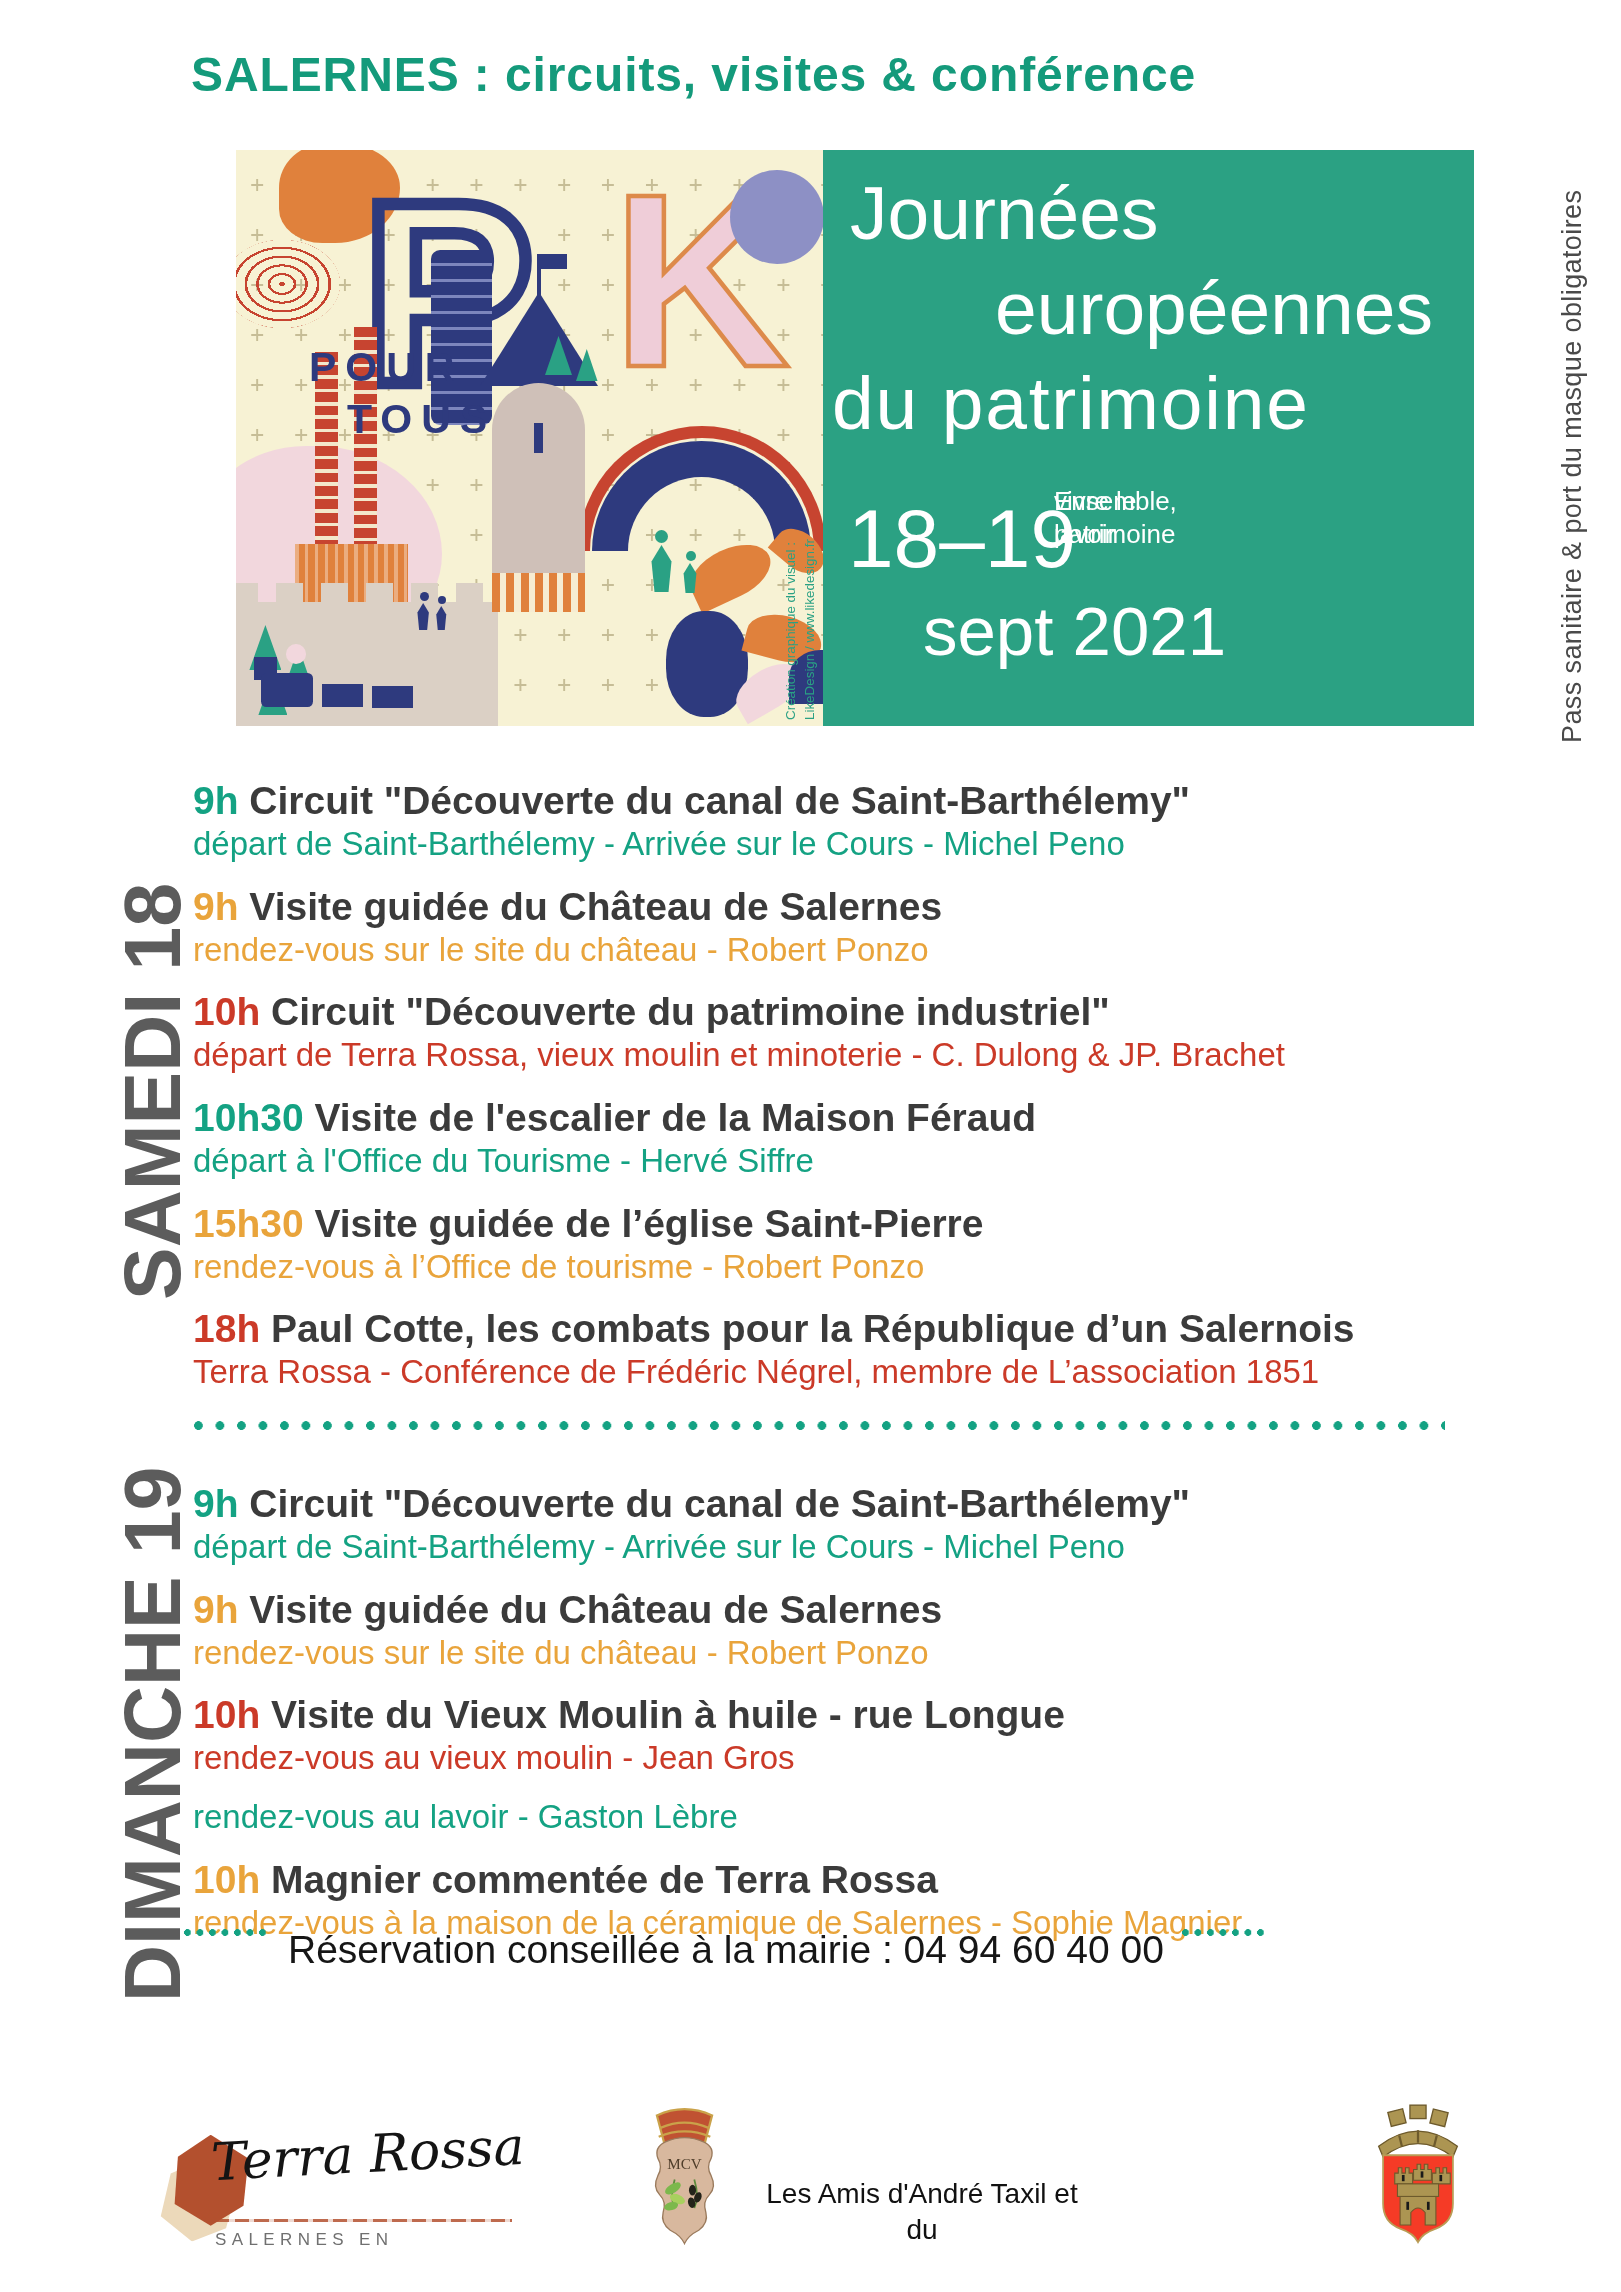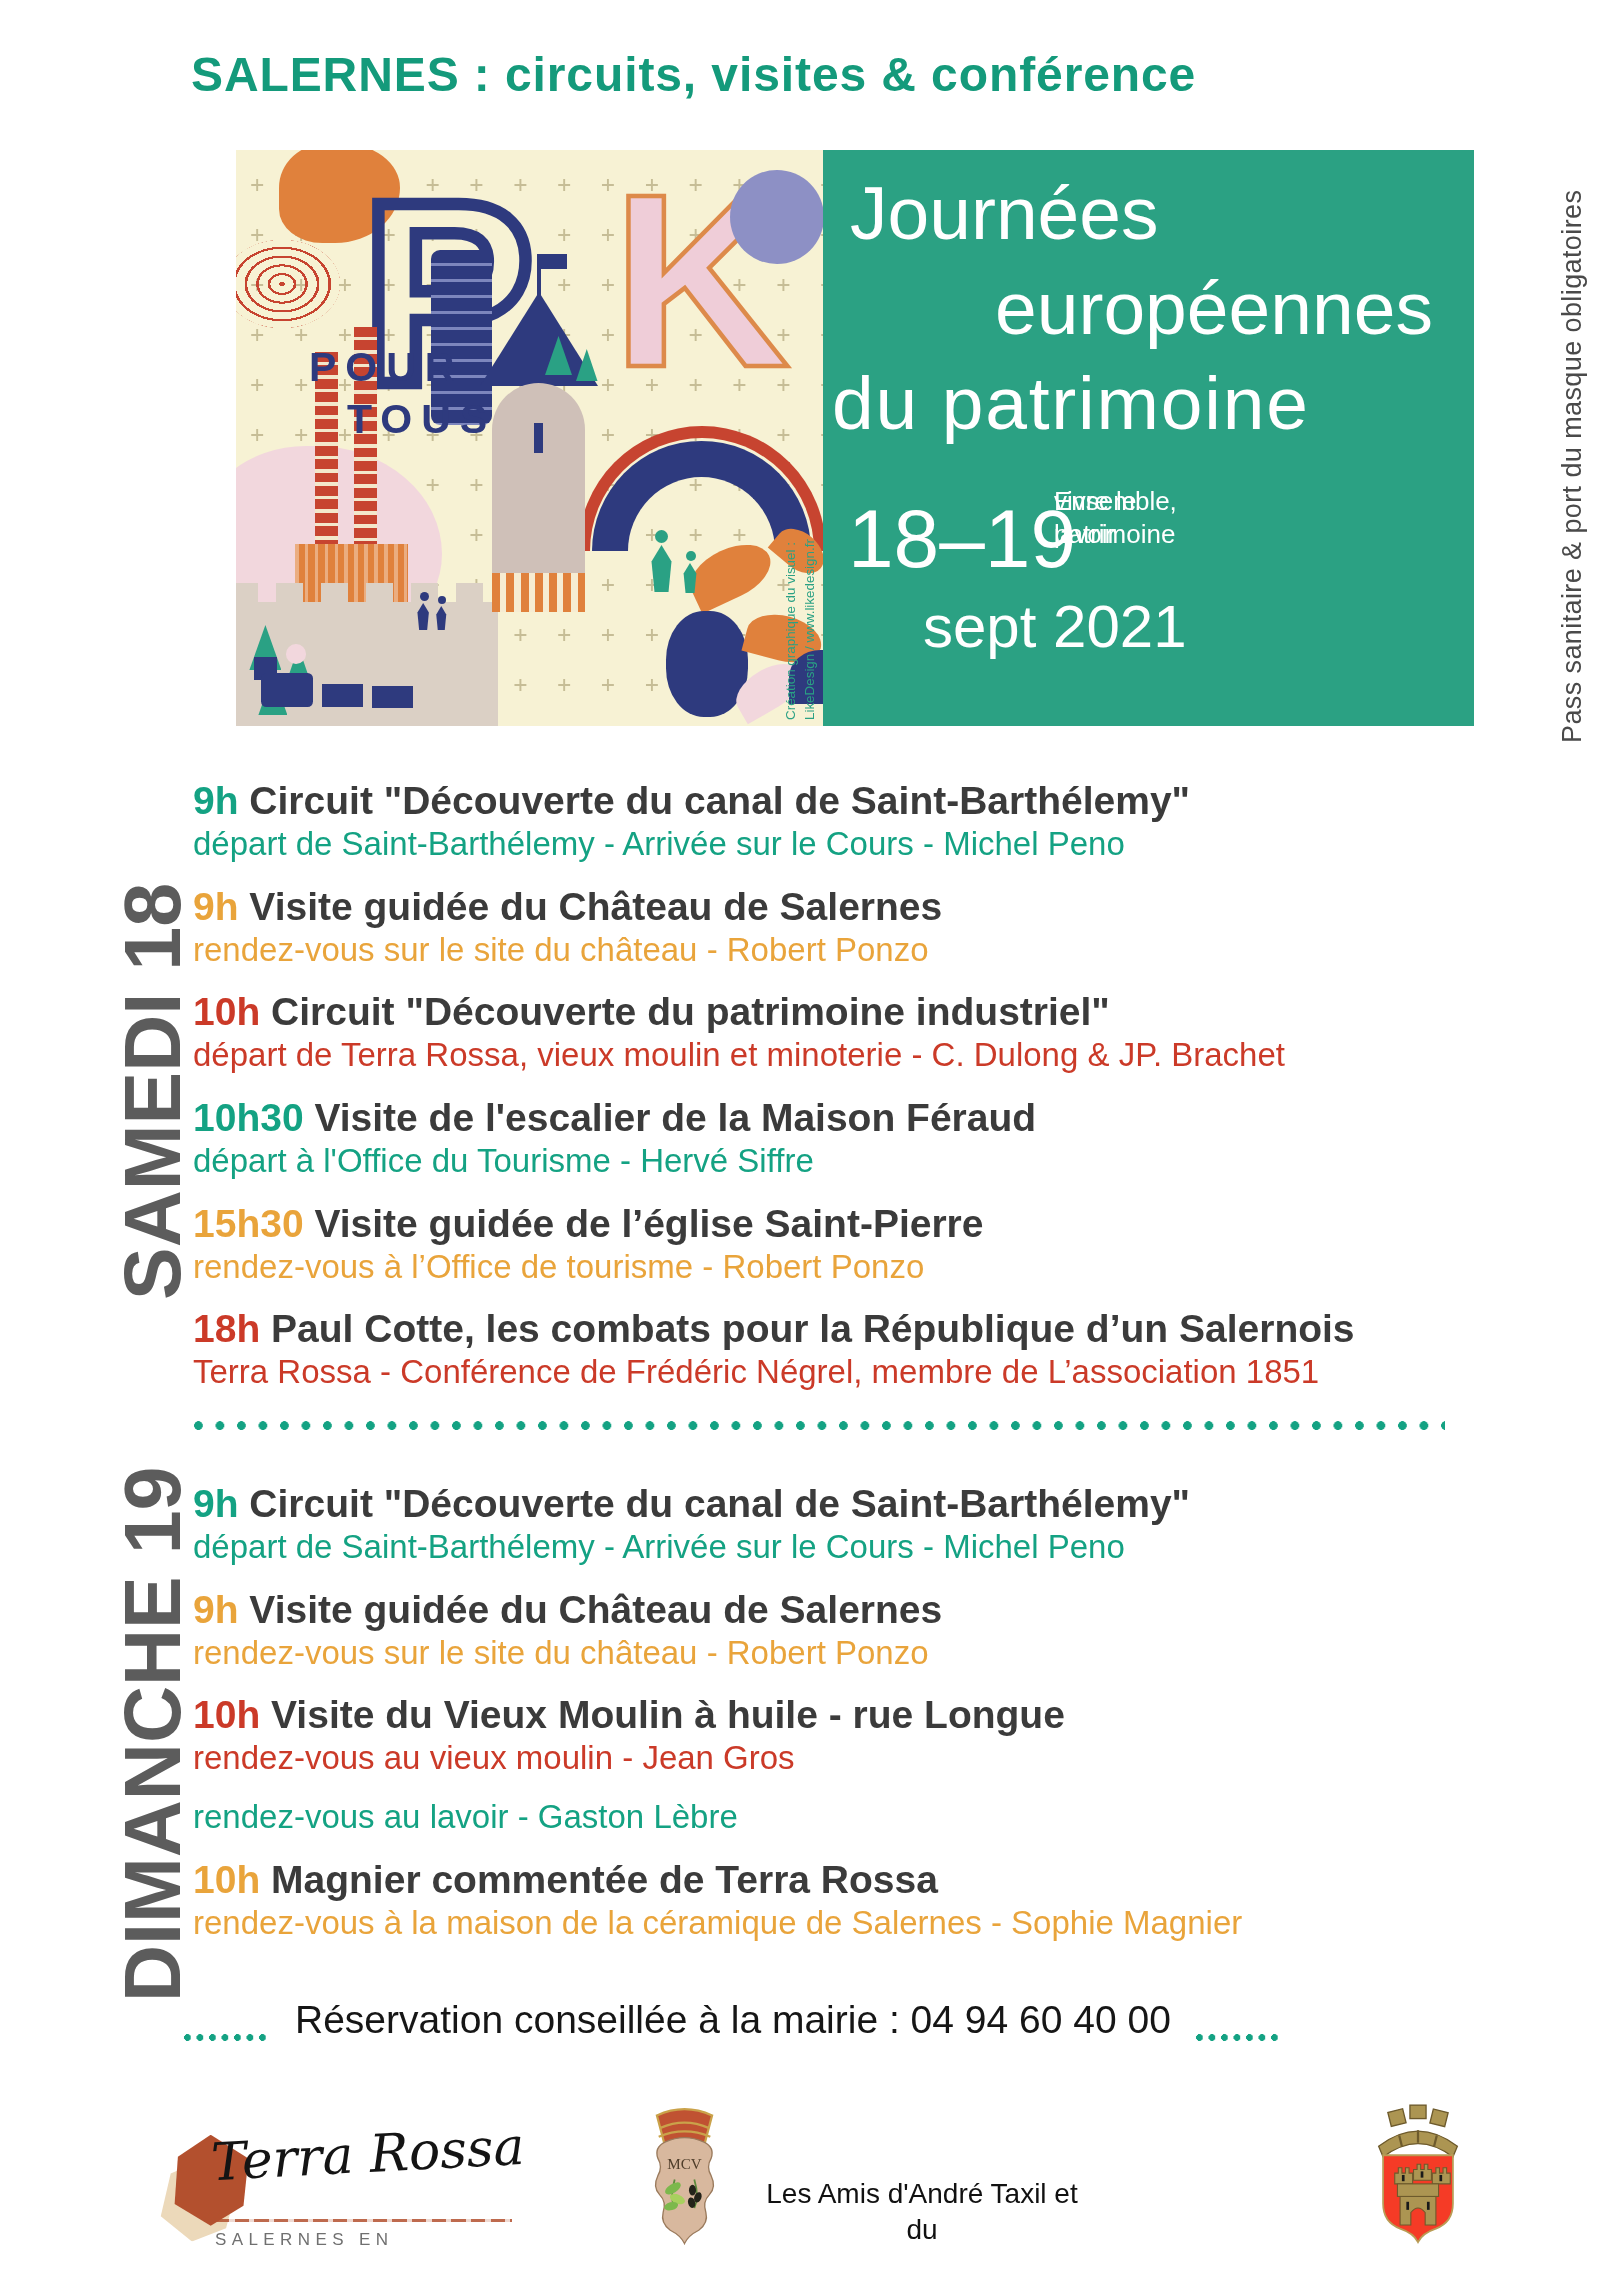--- a/index.html
+++ b/index.html
@@ -47,41 +47,41 @@
   .train-car2 { left:136px; top:536px; width:41px; height:21.5px; background:#2e3a7e; z-index:3; }
   .smoke { left:50px; top:494px; width:19.7px; height:19.7px; border-radius:50%; background:#f2d7dd; z-index:3; }
   .credit { left:545px; top:570px; z-index:4; color:#2aa184; font-size:13.4px; line-height:19px; transform-origin:0 0; transform:rotate(-90deg); white-space:nowrap; position:absolute; }
 
   .banner { position:absolute; left:587px; top:0; width:651px; height:576px; background:#2ba183; color:#ffffff; }
   .banner div { position:absolute; }
   .b-l1 { left:27px; top:19.7px; font-size:75px; }
   .b-l2 { left:172px; top:115px; font-size:75px; }
   .b-l3 { left:9px; top:210px; font-size:75px; letter-spacing:1.8px; }
   .b-dates1 { left:25px; top:342px; font-size:82px; }
-  .b-dates2 { left:100px; top:442px; font-size:60px; }
+  .b-dates2 { left:100px; top:442px; font-size:69px; }
   .b-tag { left:231px; top:335px; font-size:26px; line-height:33px; }
 
   .vrot { position:absolute; transform-origin:0 0; transform:rotate(-90deg); white-space:nowrap; }
   .side-note { left:1557px; top:743px; font-size:27px; color:#4a4a4a; letter-spacing:0.4px; }
   .day-label { font-size:79px; font-weight:bold; color:#5c5c5c; }
   .lbl-samedi { left:107px; top:1300px; }
   .lbl-dimanche { left:107px; top:2002px; }
 
   
   .events { position:absolute; left:193px; width:1290px; }
   .ev-samedi { top:777px; }
   .ev-dimanche { top:1480px; }
   .event { margin-bottom:19.7px; }
   .event-title { font-size:39px; font-weight:bold; color:#3b3b3b; line-height:47px; }
   .event-details { font-size:33px; line-height:39px; }
   .c-teal { color:#14a283; } .c-orange { color:#e9a43b; } .c-red { color:#cb3a28; }
 
   .dotline { position:absolute; left:193px; top:1420px; width:1252px; height:10.7px; background-image:radial-gradient(circle at 5.4px 5.4px,#14a283 4px,transparent 4.5px); background-size:21.5px 10.7px; background-repeat:repeat-x; }
 
-  .reservation { position:absolute; left:183px; top:1998px; width:1272px; display:flex; align-items:flex-end; column-gap:24px; }
+  .reservation { position:absolute; left:183px; top:1928px; width:1272px; display:flex; align-items:flex-start; column-gap:17px; }
   .resdots { width:88px; height:9px; background-image:radial-gradient(circle at 4.5px 4.5px,#14a283 3.2px,transparent 3.6px); background-size:12.5px 9px; background-repeat:repeat-x; flex:none; }
   .restext { font-size:39px; color:#161616; }
 
   
   .terra { position:absolute; left:159px; top:2133px; width:367px; height:125px; }
   .hex { position:absolute; }
   .hex-shadow { left:0; top:25px; width:79px; height:84px; background:#ecd9ba; clip-path:polygon(50% 0,96% 26%,90% 78%,50% 100%,6% 76%,10% 24%); transform:rotate(9deg); }
   .hex-main { left:10.7px; top:1.8px; width:82px; height:91px; background:#b3502e; clip-path:polygon(50% 0,96% 26%,90% 78%,50% 100%,6% 76%,10% 24%); }
   .terra-script { position:absolute; left:52px; top:-9px; font-family:"DejaVu Serif",serif; font-style:italic; font-size:52px; color:#141414; transform:rotate(-3deg); }
   .terra-line { position:absolute; left:56px; top:86px; width:297px; height:2.7px; background:repeating-linear-gradient(90deg,#b3502e 0 14.3px,rgba(179,80,46,.25) 14.3px 19.7px); opacity:.85; }

